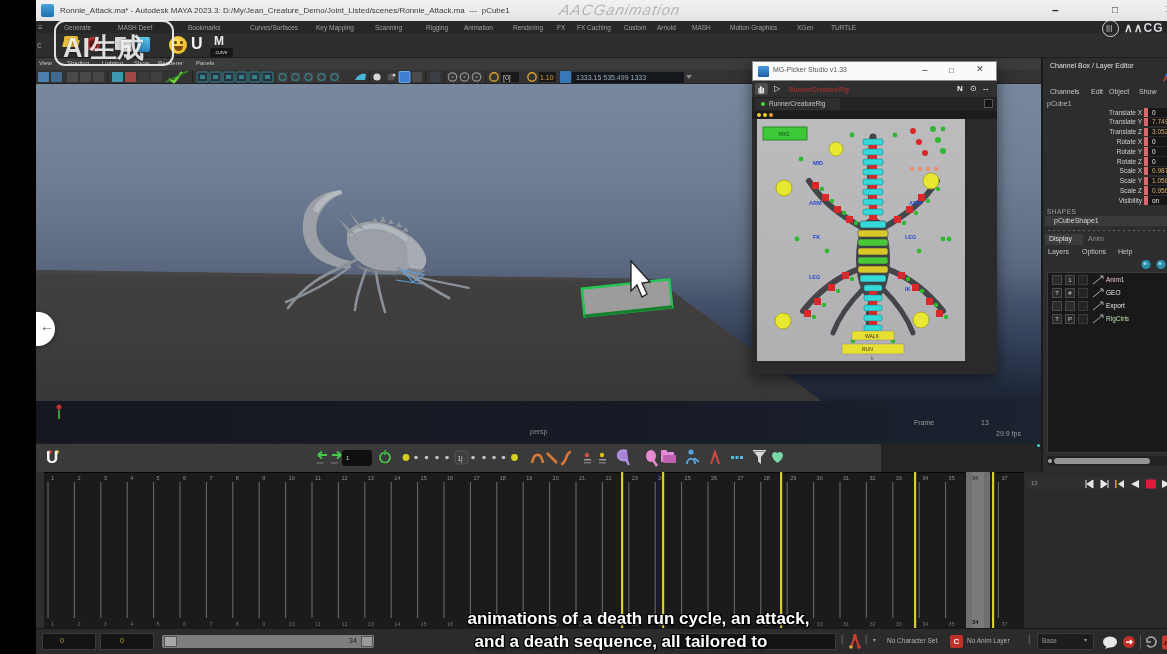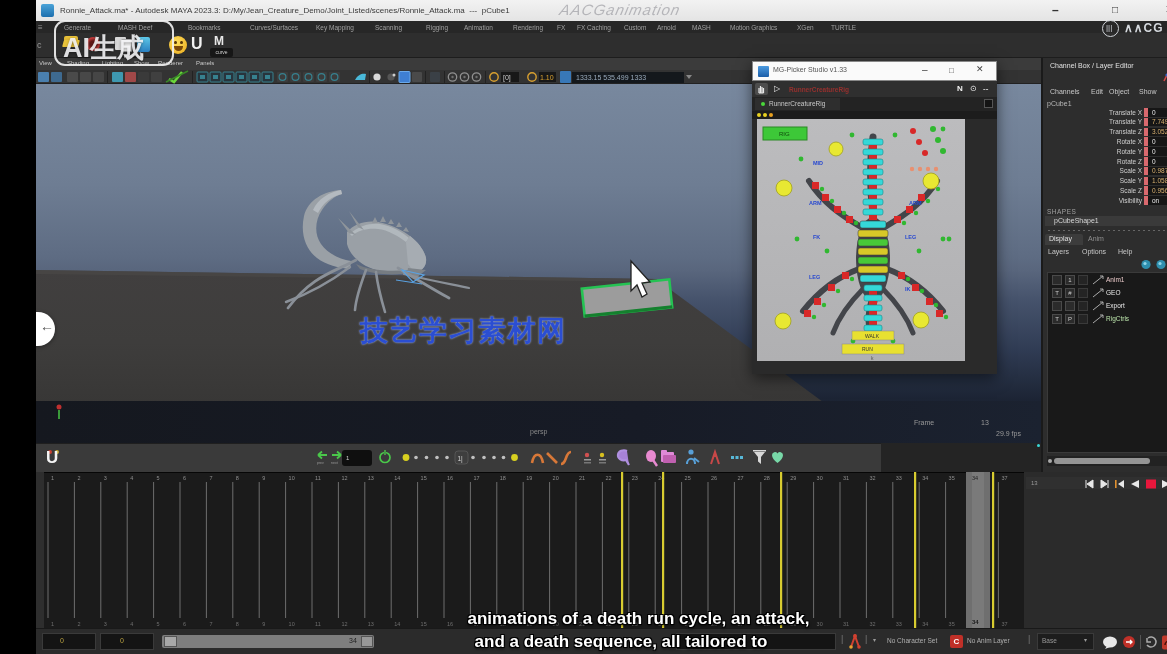--- a/index.html
+++ b/index.html
@@ -661,19 +661,18 @@
       <path d="M24,7 l6,0 m-2,-2 l2,2 l-2,2" stroke="#fff" stroke-width="1.3" fill="none"></path>
 <rect x="38" y="0" width="1" height="14" fill="#555"></rect>
 <path d="M46,3 a5,5 0 1 1 -1,7 M45,3 v4 h4" stroke="#aaa" stroke-width="1.5" fill="none"></path>
 <rect x="60" y="0.5" width="14" height="14" rx="2" fill="#c0392b"></rect>
       <path d="M63,10 a4,4 0 1 1 8,0" stroke="#481008" stroke-width="1.5" fill="none"></path>
 <path d="M82,10 l5,-6 l2,2 l-5,6 z" fill="#c04030"></path>
       <path d="M90,4 l4,4" stroke="#3a9a3a" stroke-width="2.5"></path>
 </svg>
 <div class="abs" style="left:18px;top:20px;width:120px;height:46px;border:2.5px solid rgba(240,240,240,0.92);border-radius:11px;"></div>
 <span class="t" style="left:27px;top:30px;font-size:27px;color:rgba(248,248,250,0.88);font-weight:bold;text-shadow:0 1px 3px rgba(0,0,0,0.4);">AI生成</span>
-<span class="t" style="left:324px;top:312px;font-size:28px;color:#2b4ed2;font-weight:bold;letter-spacing:1.5px;text-shadow:0 0 2px rgba(190,210,255,0.9);">技艺学习素材网</span>
 <div class="abs" style="left:-15px;top:312px;width:34px;height:34px;background:#fff;border-radius:50%;box-shadow:0 1px 4px rgba(0,0,0,0.4);"></div>
 <span class="t" style="left:4px;top:318px;font-size:14px;color:#555;">←</span>
 <div class="abs" style="left:1143px;top:311px;width:40px;height:40px;background:#fff;border-radius:50%;box-shadow:0 1px 4px rgba(0,0,0,0.4);"></div>
 <span class="t" style="left:1150px;top:318px;font-size:17px;color:#222;">→</span>
 <div class="abs" style="left:0;top:609px;width:1205px;height:20px;font-size:17px;text-align:center;font-weight:bold;color:#fff;text-shadow:-1px -1px 0 #000,1px -1px 0 #000,-1px 1px 0 #000,1px 1px 0 #000,0 2px 3px rgba(0,0,0,0.8);">animations of a death run cycle, an attack,</div>
 <div class="abs" style="left:0;top:632px;width:1170px;height:20px;font-size:17px;text-align:center;font-weight:bold;color:#fff;text-shadow:-1px -1px 0 #000,1px -1px 0 #000,-1px 1px 0 #000,1px 1px 0 #000,0 2px 3px rgba(0,0,0,0.8);">and a death sequence, all tailored to</div>
 </div>
 </body></html>

